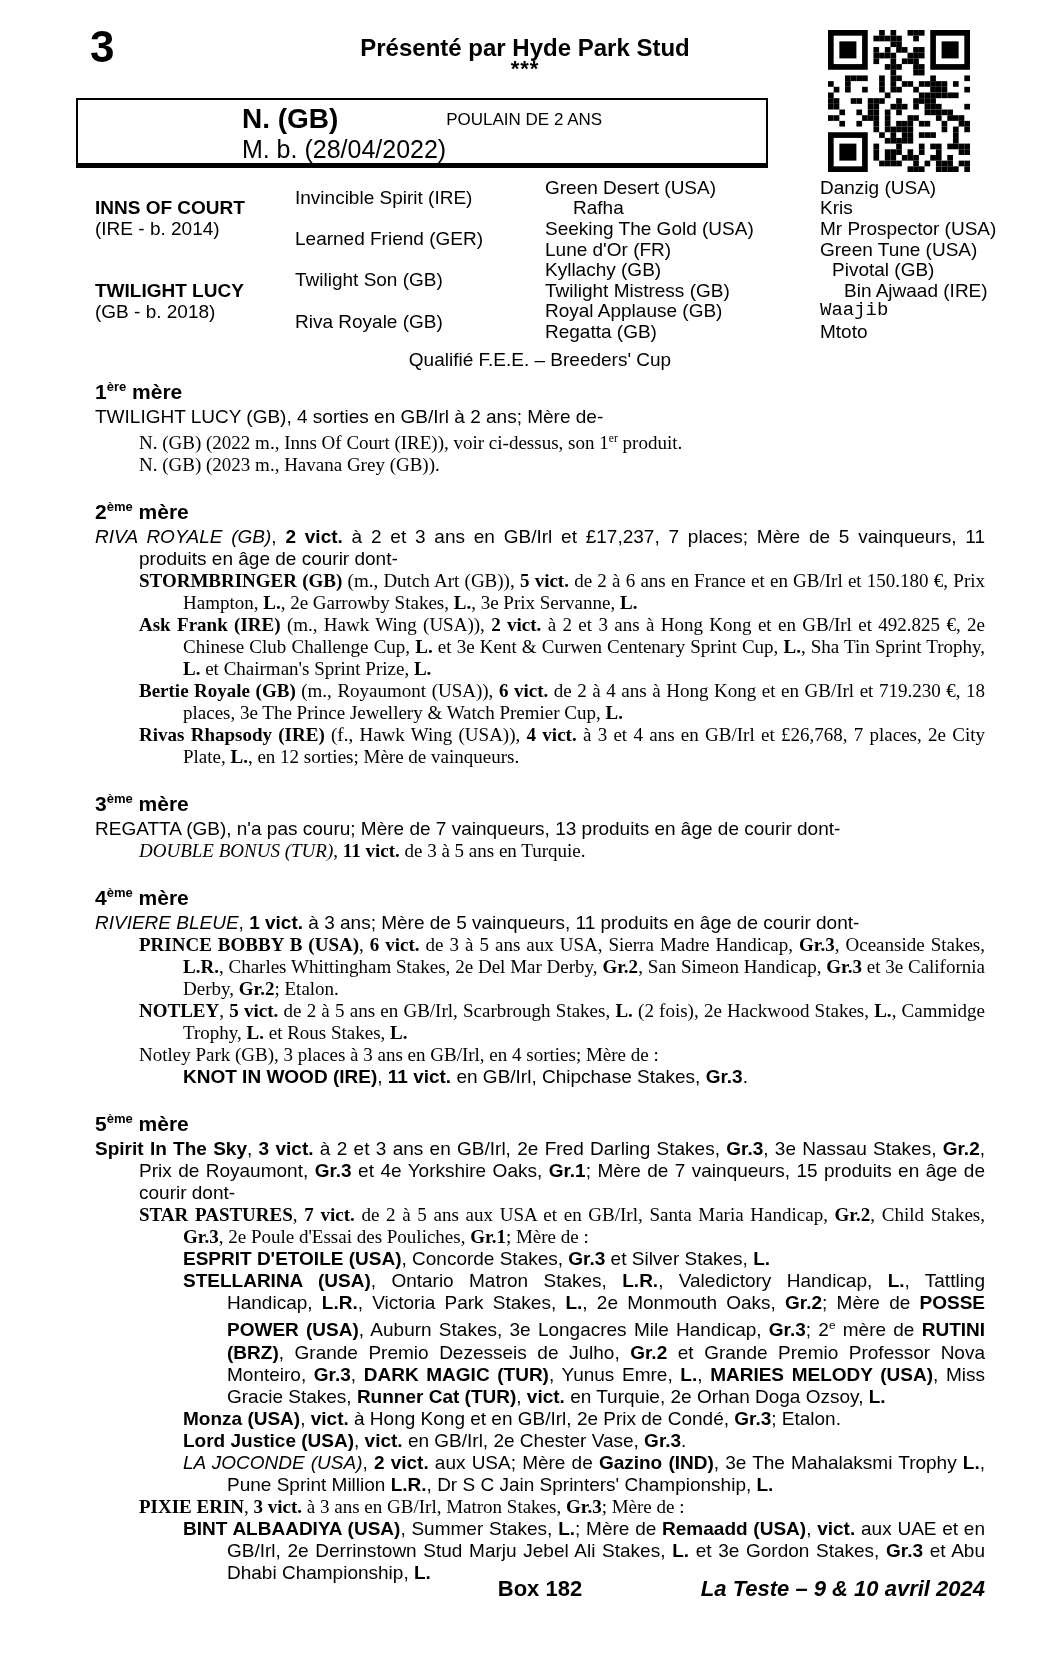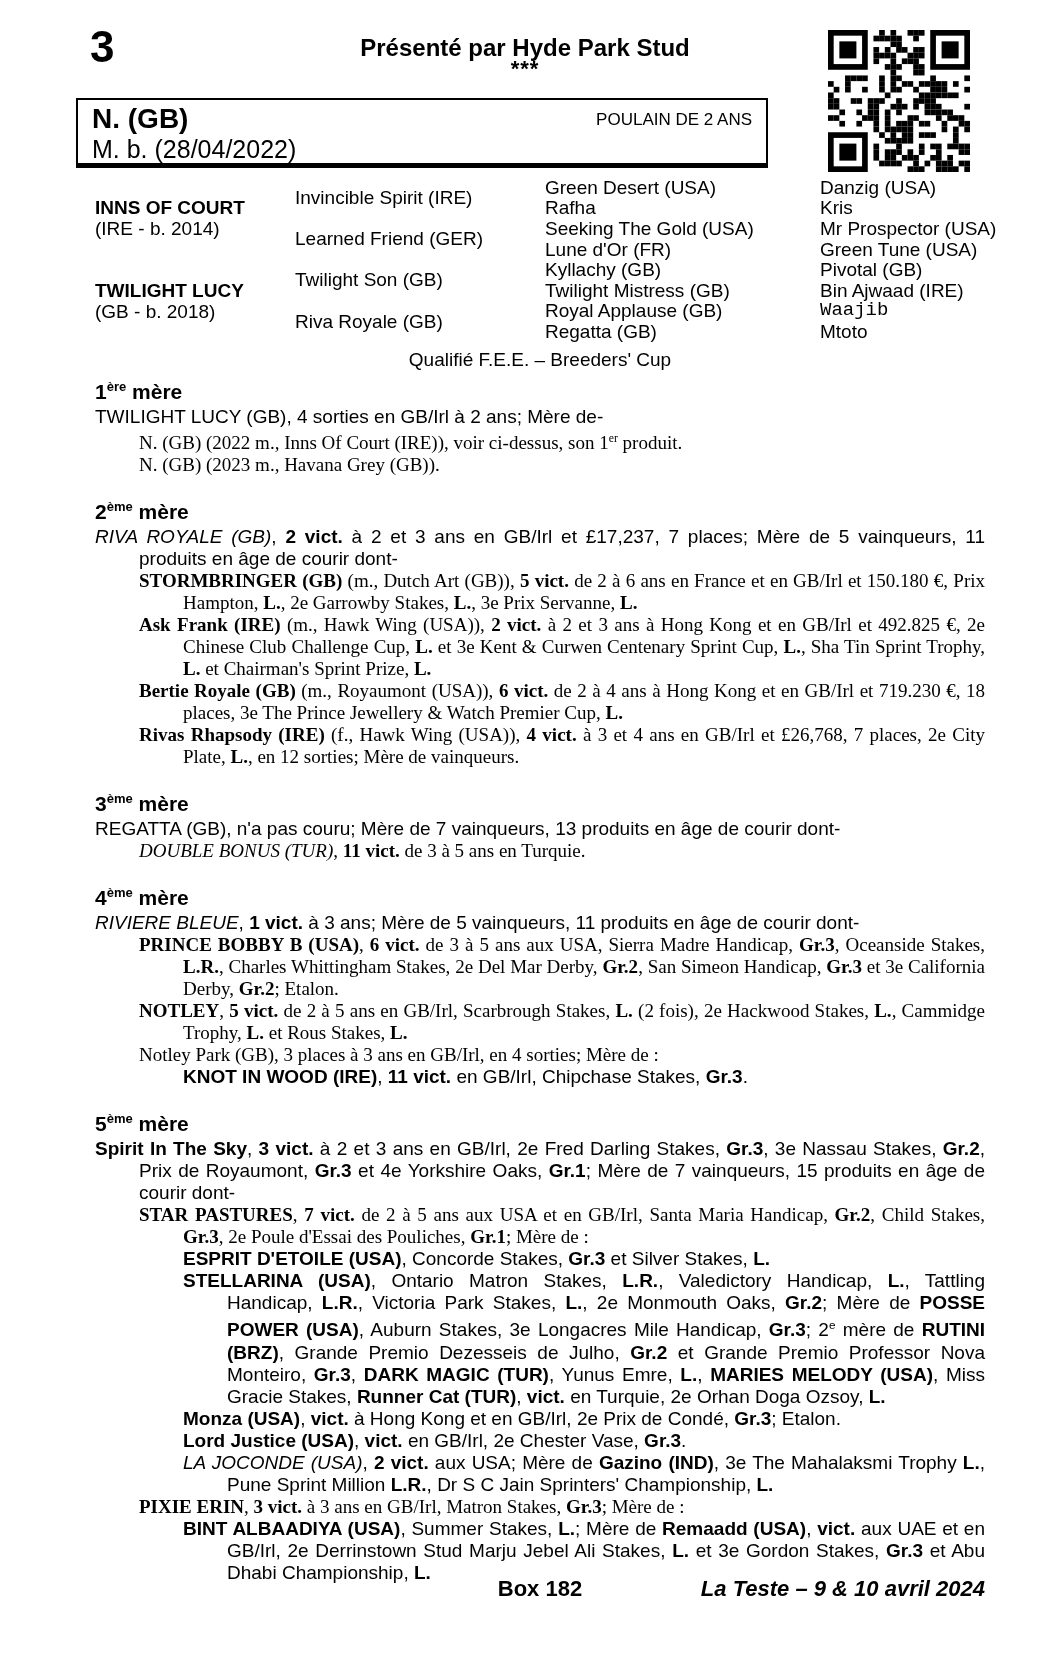--- a/index.html
+++ b/index.html
@@ -8,21 +8,21 @@
 
   .lot-number{position:absolute;left:90px;top:22px;font-size:44px;font-weight:bold;}
   .presenter-wrap{position:absolute;left:95px;top:34px;width:860px;text-align:center;}
   .presenter{font-size:24px;font-weight:bold;}
   .stars{font-size:22px;font-weight:bold;line-height:14px;letter-spacing:1px;}
 
   .qr{position:absolute;left:828px;top:30px;width:142px;height:142px;fill:#000;}
 
   .name-box{position:absolute;left:76px;top:98px;width:692px;height:70px;box-sizing:border-box;
             border:2px solid #000;border-bottom-width:5px;padding:3px 14px 0 14px;
-            display:flex;justify-content:space-between;}
+            display:flex;justify-content:center;}
   .nb-name{font-size:28px;font-weight:bold;line-height:31px;}
   .nb-birth{font-size:25px;line-height:31px;}
   .nb-cat{font-size:17px;margin-top:7px;white-space:nowrap;}
 
   .pedigree{position:absolute;left:95px;top:177px;width:890px;display:grid;
             grid-template-columns:200px 250px 275px 1fr;grid-auto-rows:20.6px;
             font-size:19px;}
   .ped-cell{display:flex;flex-direction:column;justify-content:center;line-height:21px;white-space:nowrap;}
   .g1-name{font-weight:bold;}
 
@@ -290,33 +290,33 @@
       </div>
       <div class="ped-cell" style="grid-area: 5 / 1 / span 4;">
         <div class="g1-name">TWILIGHT LUCY</div>
         <div class="g1-sub">(GB - b. 2018)</div>
       </div>
       <div class="ped-cell" style="grid-area: 1 / 2 / span 2;">Invincible Spirit (IRE)</div>
       <div class="ped-cell" style="grid-area: 3 / 2 / span 2;">Learned Friend (GER)</div>
       <div class="ped-cell" style="grid-area: 5 / 2 / span 2;">Twilight Son (GB)</div>
       <div class="ped-cell" style="grid-area: 7 / 2 / span 2;">Riva Royale (GB)</div>
       <div class="ped-cell" style="grid-area: 1 / 3;">Green Desert (USA)</div>
-      <div class="ped-cell" style="grid-area: 2 / 3;">Rafha</div>
+      <div class="ped-cell" style="grid-area: 2 / 3; margin-left: 28px;">Rafha</div>
       <div class="ped-cell" style="grid-area: 3 / 3;">Seeking The Gold (USA)</div>
       <div class="ped-cell" style="grid-area: 4 / 3;">Lune d'Or (FR)</div>
       <div class="ped-cell" style="grid-area: 5 / 3;">Kyllachy (GB)</div>
       <div class="ped-cell" style="grid-area: 6 / 3;">Twilight Mistress (GB)</div>
       <div class="ped-cell" style="grid-area: 7 / 3;">Royal Applause (GB)</div>
       <div class="ped-cell" style="grid-area: 8 / 3;">Regatta (GB)</div>
       <div class="ped-cell" style="grid-area: 1 / 4;">Danzig (USA)</div>
       <div class="ped-cell" style="grid-area: 2 / 4;">Kris</div>
       <div class="ped-cell" style="grid-area: 3 / 4;">Mr Prospector (USA)</div>
       <div class="ped-cell" style="grid-area: 4 / 4;">Green Tune (USA)</div>
-      <div class="ped-cell" style="grid-area: 5 / 4;">Pivotal (GB)</div>
-      <div class="ped-cell" style="grid-area: 6 / 4;">Bin Ajwaad (IRE)</div>
+      <div class="ped-cell" style="grid-area: 5 / 4; margin-left: 12px;">Pivotal (GB)</div>
+      <div class="ped-cell" style="grid-area: 6 / 4; margin-left: 24px;">Bin Ajwaad (IRE)</div>
       <div class="ped-cell" style="grid-area: 7 / 4; font-family: Liberation Mono, monospace;">Waajib</div>
       <div class="ped-cell" style="grid-area: 8 / 4;">Mtoto</div>
     </div>
 
   <div class="main">
     <div class="qualification">Qualifié F.E.E. – Breeders' Cup</div>
     <div>
         <div class="mere-section">
           <div class="sec-heading"><span>1</span><sup>ère</sup><span>&nbsp;mère</span></div>
           <div class="para ind0"><span>TWILIGHT LUCY (GB), 4 sorties en GB/Irl à 2 ans; Mère de-</span></div>

